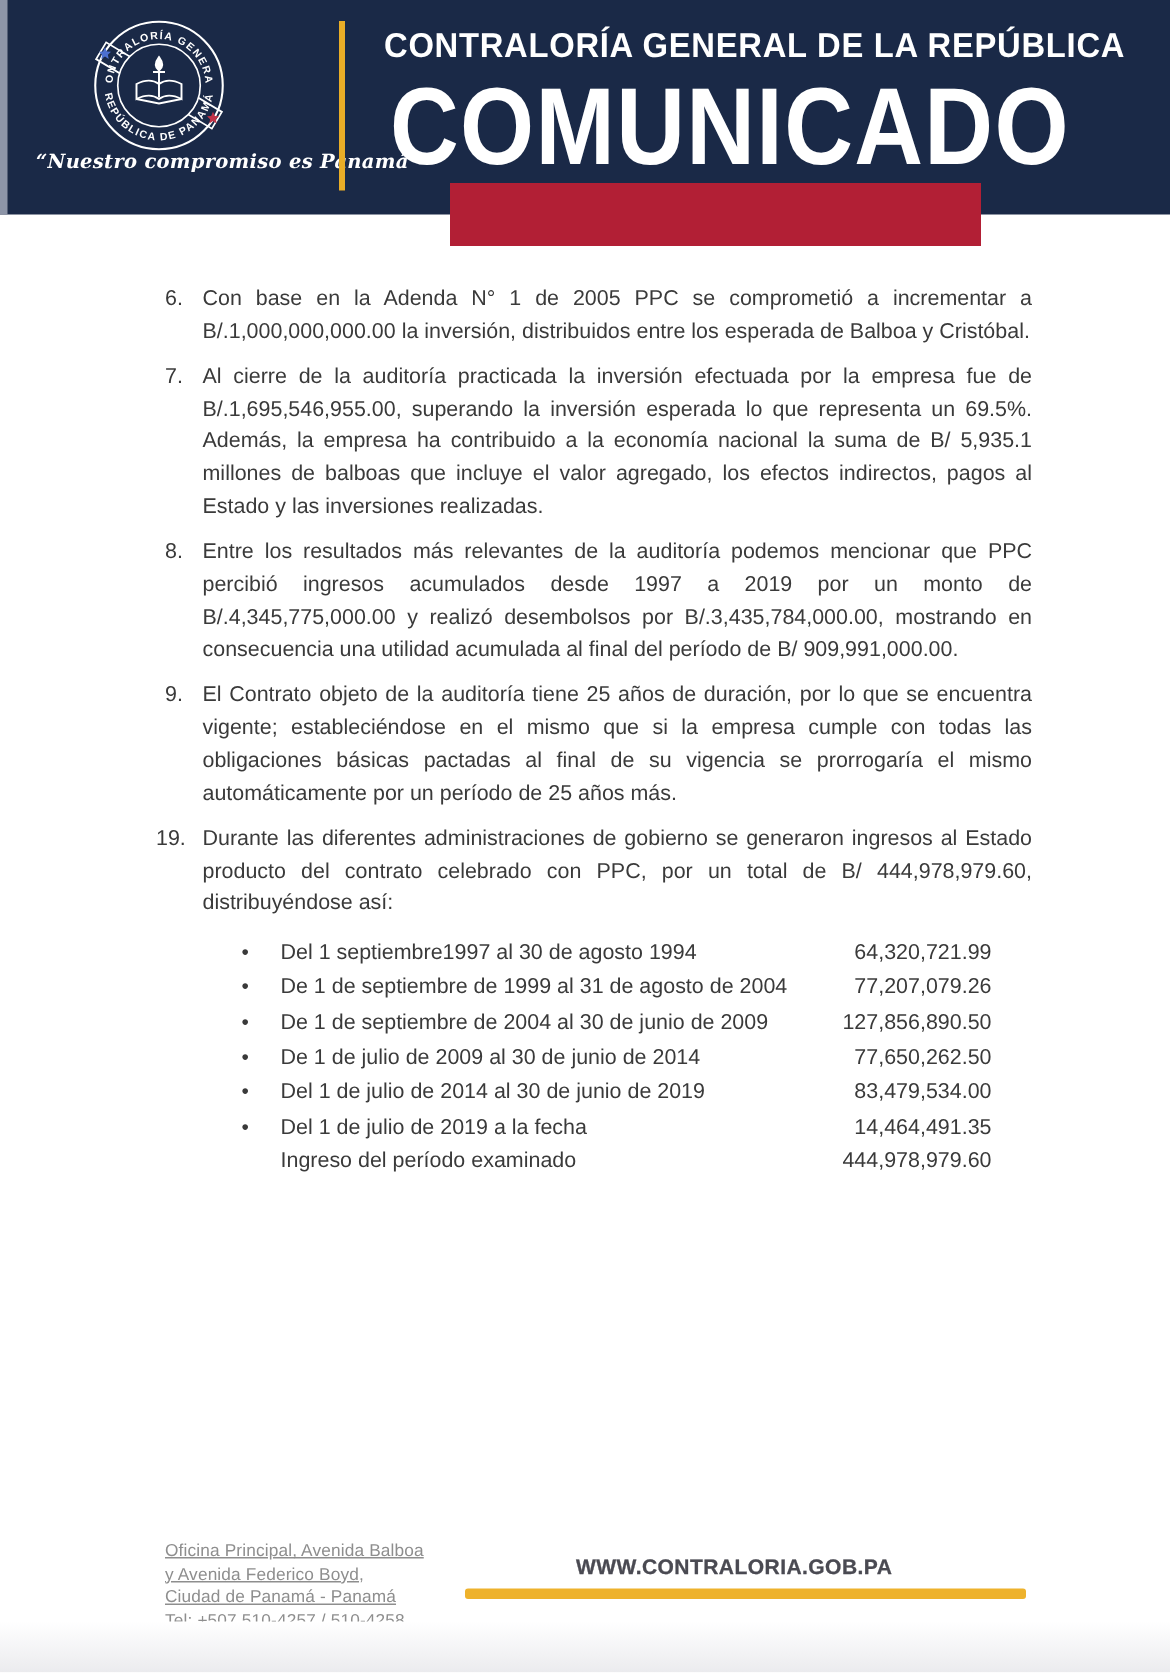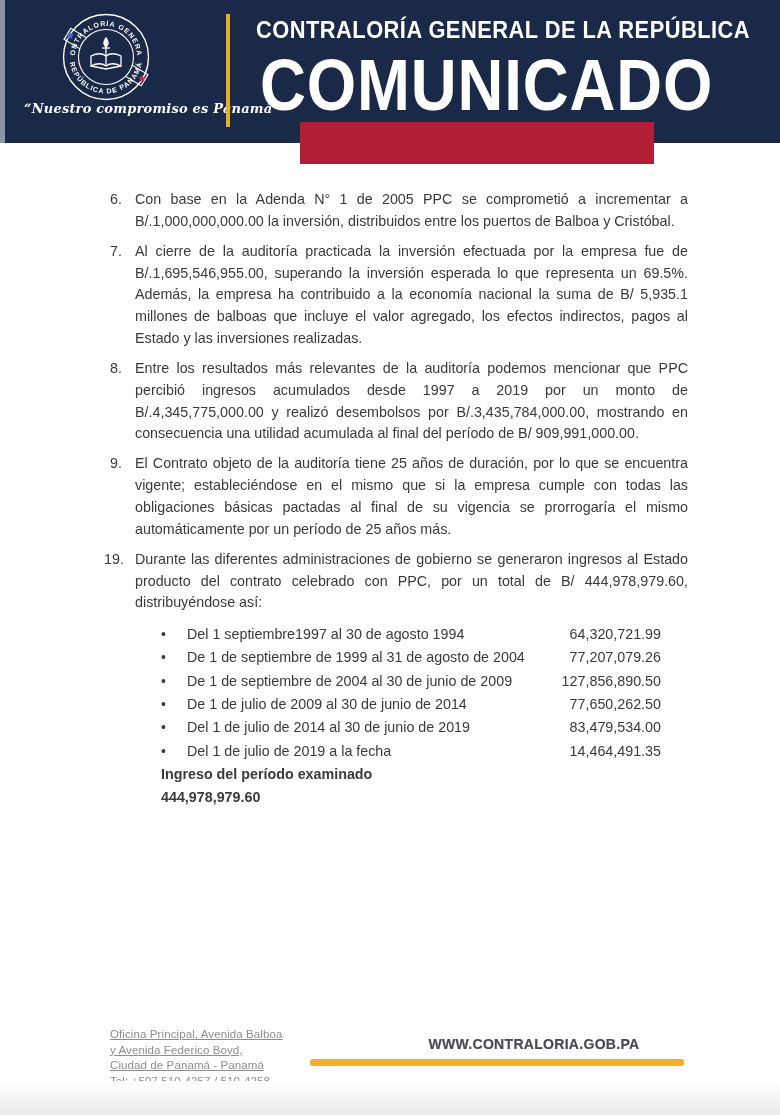--- a/index.html
+++ b/index.html
@@ -26,25 +26,25 @@
   .num{width:18px;text-align:right;margin-right:13px;flex:none;}
   .lines{flex:1;min-width:0;}
   .line{white-space:nowrap;text-align:justify;text-align-last:justify;}
   .line.last{text-align-last:left;}
   
   .schedule{margin-left:57px;width:500px;margin-top:9px;font-size:14.3px;}
   .srow{display:flex;align-items:baseline;height:23.3px;line-height:23.3px;}
   .dot{width:26px;flex:none;font-size:14px;}
   .slabel{flex:1;white-space:nowrap;}
   .samount{flex:none;}
-  .srow.total{font-weight:bold;flex-direction:column;}
+  .srow.total{font-weight:normal;}
   
   .address{position:absolute;left:110px;top:1027px;font-size:11.5px;line-height:15.5px;
            color:#8e8e8e;letter-spacing:.1px;text-decoration:underline;}
-  .website{position:absolute;left:384px;top:1036px;width:300px;text-align:center;
+  .website{position:absolute;left:384px;top:1036px;width:300px;text-align:left;
            color:#4a4a52;font-size:14px;letter-spacing:.3px;font-weight:bold;
            -webkit-text-stroke:.2px #4a4a52;}
   .gold-bar{position:absolute;left:310px;top:1059px;width:374px;height:7px;background:#eeb22c;border-radius:2px;}
   .bottom-fade{position:absolute;left:0;bottom:0;width:780px;height:34px;
            background:linear-gradient(#ffffff,#ebebee);}
 </style>
 </head>
 <body>
 
 <div class="page">
@@ -95,21 +95,21 @@
     <div class="communique">COMUNICADO</div>
   </div>
   <div class="red-bar"></div>
 
   <div class="content">
     <div id="paragraph-list">
         <div class="para">
           <div class="num">6.</div>
           <div class="lines">
             <div class="line">Con base en la Adenda N° 1 de 2005 PPC se comprometió a incrementar a</div>
-            <div class="line last">B/.1,000,000,000.00 la inversión, distribuidos entre los puertos de Balboa y Cristóbal.</div>
+            <div class="line last">B/.1,000,000,000.00 la inversión, distribuidos entre los esperada de Balboa y Cristóbal.</div>
           </div>
         </div>
         <div class="para">
           <div class="num">7.</div>
           <div class="lines">
             <div class="line">Al cierre de la auditoría practicada la inversión efectuada por la empresa fue de</div>
             <div class="line">B/.1,695,546,955.00, superando la inversión esperada lo que representa un 69.5%.</div>
             <div class="line">Además, la empresa ha contribuido a la economía nacional la suma de B/ 5,935.1</div>
             <div class="line">millones de balboas que incluye el valor agregado, los efectos indirectos, pagos al</div>
             <div class="line last">Estado y las inversiones realizadas.</div>

